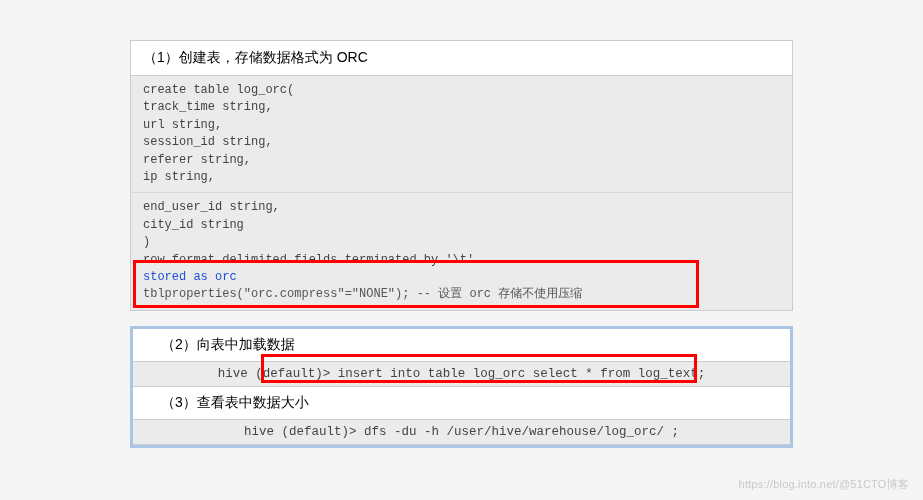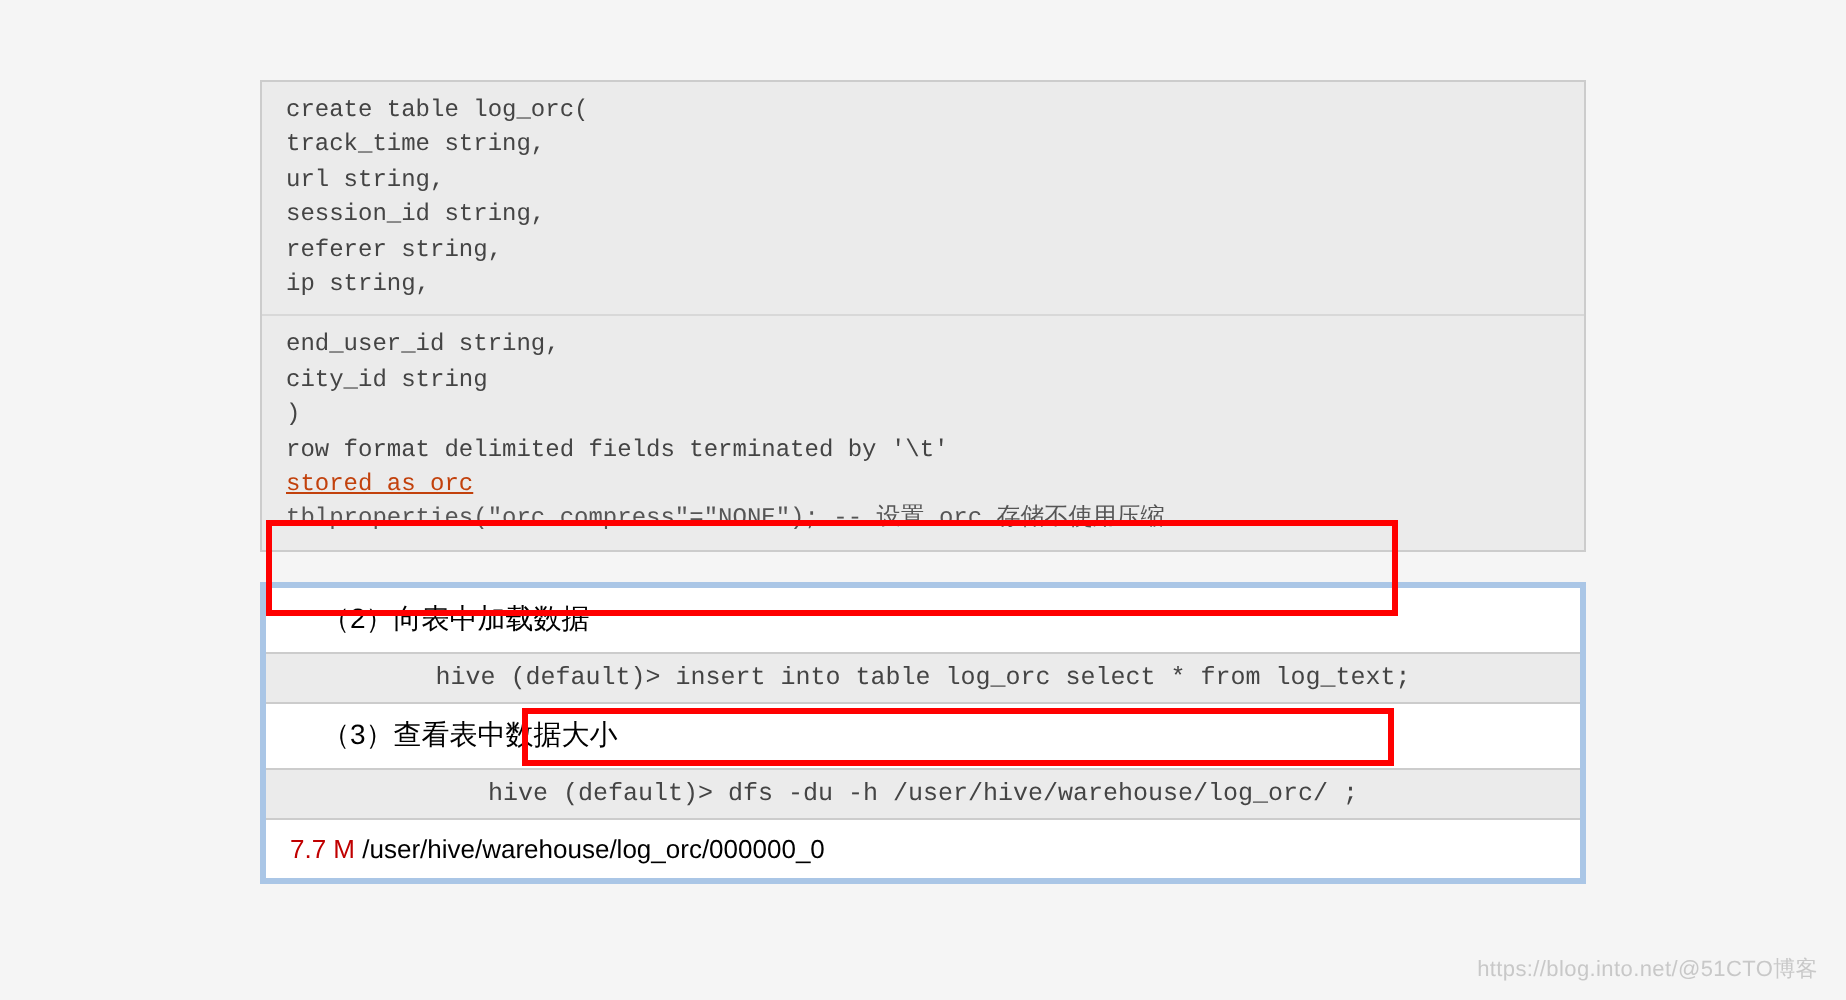--- a/index.html
+++ b/index.html
@@ -34,21 +34,21 @@
     line-height: 1.45;
     white-space: pre;
   }
   .code-area.split {
     border-bottom: 1px solid #d8d8d8;
   }
   .redbox1 {
     position: absolute;
     border: 3px solid #ff0000;
   }
-  .red-text { color: #c2410c; text-decoration: underline; }
+  .red-text { color: #1d4ed8; }
   .comment { color: #555; }
   .gap { height: 15px; }
   .block2 {
     border: 3px solid #aac6e6;
     background: #fdfdfd;
   }
   .sub-header {
     background: #ffffff;
     padding: 7px 28px;
     font-size: 14px;
@@ -79,20 +79,21 @@
     color: #c8c8c8;
     letter-spacing: 0.2px;
   }
 </style>
 </head>
 <body>
 
 <div class="wrapper">
 
   <div class="block1">
+    <div class="section-header">（1）创建表，存储数据格式为 ORC</div>
     <div class="code-area split">create table log_orc(
 track_time string,
 url string,
 session_id string,
 referer string,
 ip string,</div>
     <div class="code-area"><span>end_user_id string,
 city_id string
 )
 row format delimited fields terminated by '\t'</span>
@@ -100,21 +101,20 @@
 <span class="comment">tblproperties("orc.compress"="NONE"); -- 设置 orc 存储不使用压缩</span></div>
   </div>
 
   <div class="gap"></div>
 
   <div class="block2">
     <div class="sub-header">（2）向表中加载数据</div>
     <div class="code-line"><span>hive (default)&gt; </span><span>insert into table log_orc select * from log_text;</span></div>
     <div class="sub-header">（3）查看表中数据大小</div>
     <div class="code-line">hive (default)&gt; dfs -du -h /user/hive/warehouse/log_orc/ ;</div>
-    <div class="result-line"><span class="size">7.7 M</span><span>   /user/hive/warehouse/log_orc/000000_0</span></div>
   </div>
 
 </div>
 
 <div class="redbox1" style="left:133px; top:260px; width:560px; height:42px;"></div>
 <div class="redbox1" style="left:261px; top:354px; width:430px; height:23px;"></div>
 
 <div class="watermark">https://blog.into.net/@51CTO博客</div>
 
 </body></html>

